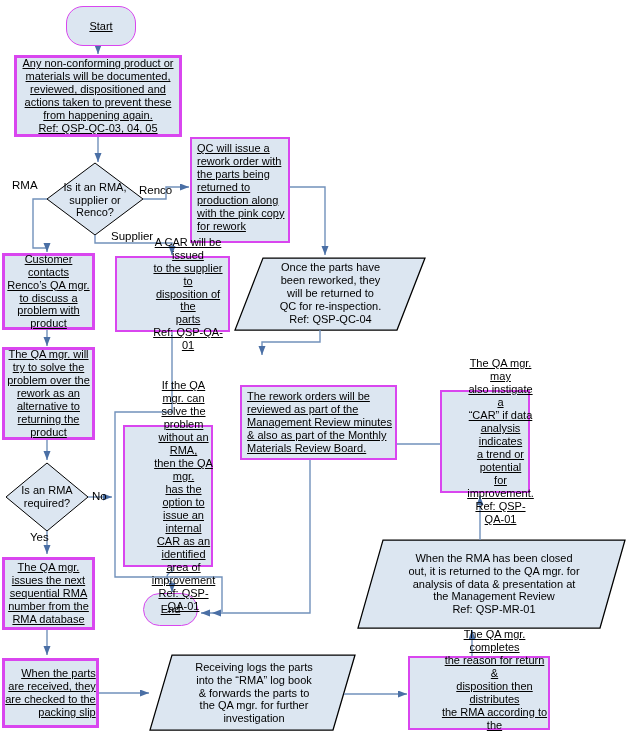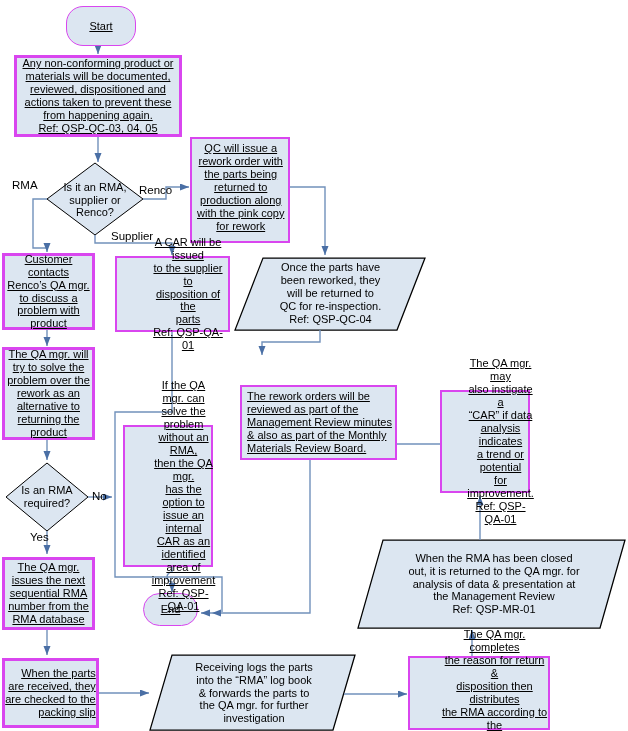--- a/index.html
+++ b/index.html
@@ -65,21 +65,21 @@
 
   <div class="node oval" style="left:66px;top:6px;width:70px;height:40px;">Start</div>
   <div class="node oval" style="left:143px;top:593px;width:55px;height:33px;">End</div>
 
   <div class="node" style="left:14px;top:55px;width:168px;height:82px;">Any non-conforming product or
 materials will be documented,
 reviewed, dispositioned and
 actions taken to prevent these
 from happening again.
 Ref: QSP-QC-03, 04, 05</div>
-  <div class="node thick leftalign" style="left:190px;top:137px;width:100px;height:106px;text-align:center;">QC will issue a
+  <div class="node thick leftalign" style="left:190px;top:137px;width:100px;height:106px;">QC will issue a
 rework order with
 the parts being
 returned to
 production along
 with the pink copy
 for rework</div>
   <div class="node mid" style="left:115px;top:256px;width:115px;height:76px;">A CAR will be issued
 to the supplier to
 disposition of the
 parts

